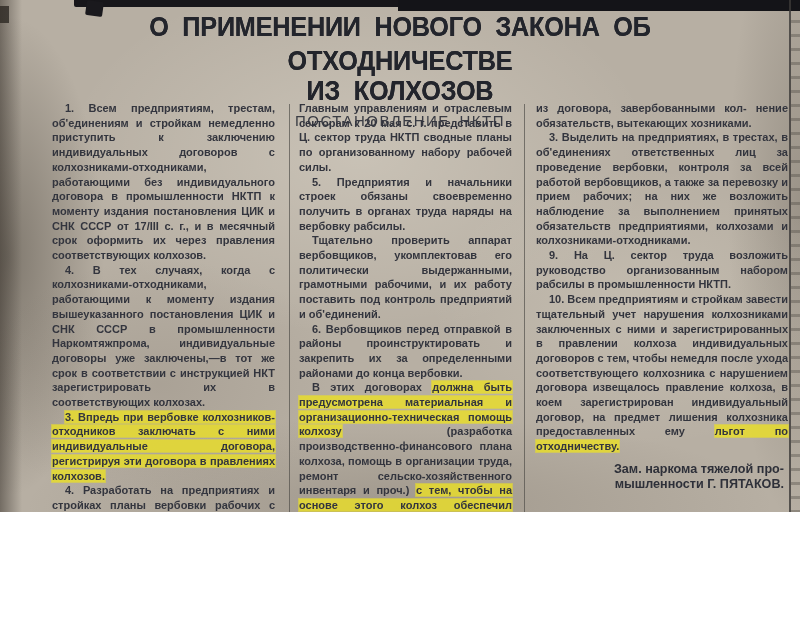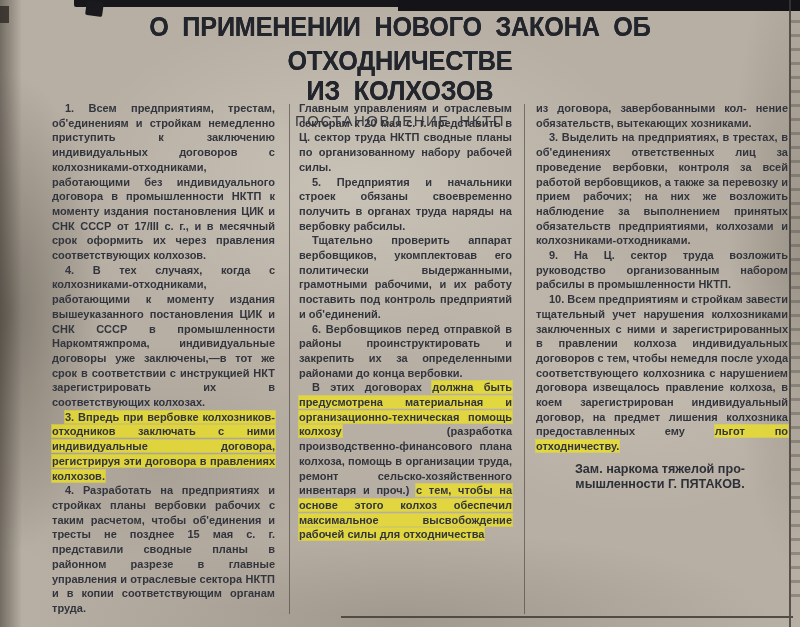--- a/index.html
+++ b/index.html
@@ -1,18 +1,18 @@
 <!DOCTYPE html>
 <html><head>
 <meta charset="utf-8">
 <style>
   html,body{margin:0;padding:0;}
   .page{
     position:relative;
-    width:800px;height:627px;
+    width:800px;height:512px;
     overflow:hidden;
     background-color:#b7afa3;
     background-image:
       radial-gradient(ellipse 420px 260px at 45% 30%, rgba(255,250,238,0.25), rgba(255,250,238,0) 70%),
       radial-gradient(ellipse 300px 200px at 80% 60%, rgba(250,245,230,0.18), rgba(250,245,230,0) 70%),
       radial-gradient(ellipse 260px 180px at 20% 75%, rgba(90,80,70,0.14), rgba(90,80,70,0) 70%),
       radial-gradient(ellipse 500px 120px at 50% 99%, rgba(80,72,62,0.22), rgba(80,72,62,0) 75%),
       radial-gradient(ellipse 120px 300px at 1% 50%, rgba(60,54,46,0.45), rgba(60,54,46,0) 80%),
       radial-gradient(ellipse 90px 400px at 100% 40%, rgba(70,64,56,0.25), rgba(70,64,56,0) 80%);
     font-family:"Liberation Sans", sans-serif;
@@ -37,21 +37,21 @@
   .subtitle{margin-top:6px;font-weight:400;font-size:15px;letter-spacing:1.5px;word-spacing:4px;color:#3a3c44;}
   
   .content{position:absolute;left:52px;top:101px;width:736px;display:flex;}
   .col{box-sizing:border-box;}
   .col.c1{width:237px;padding-right:14px;}
   .col.c2{width:235px;padding-left:10px;padding-right:12px;}
   .col.c3{width:264px;padding-left:12px;}
   .para{margin:0;font-size:11px;line-height:14.7px;font-weight:700;text-align:justify;text-indent:13px;color:#33353e;}
   .para.noindent{text-indent:0;}
   .hl{background:rgba(235,224,38,.8);box-shadow:0 0 0 1px rgba(235,224,38,.55);box-decoration-break:clone;-webkit-box-decoration-break:clone;}
-  .signature{margin-top:8px;font-size:12.6px;line-height:15.5px;font-weight:700;text-align:center;padding-right:4px;color:#2e3039;}
+  .signature{margin-top:8px;font-size:12.6px;line-height:15.5px;font-weight:700;text-align:right;padding-right:4px;color:#2e3039;}
 </style>
 </head>
 <body>
 
 <div class="page">
 
   <div class="topbar-left"></div>
   <div class="topbar-right"></div>
   <div class="top-blob"></div>
   <div class="left-mark"></div>

